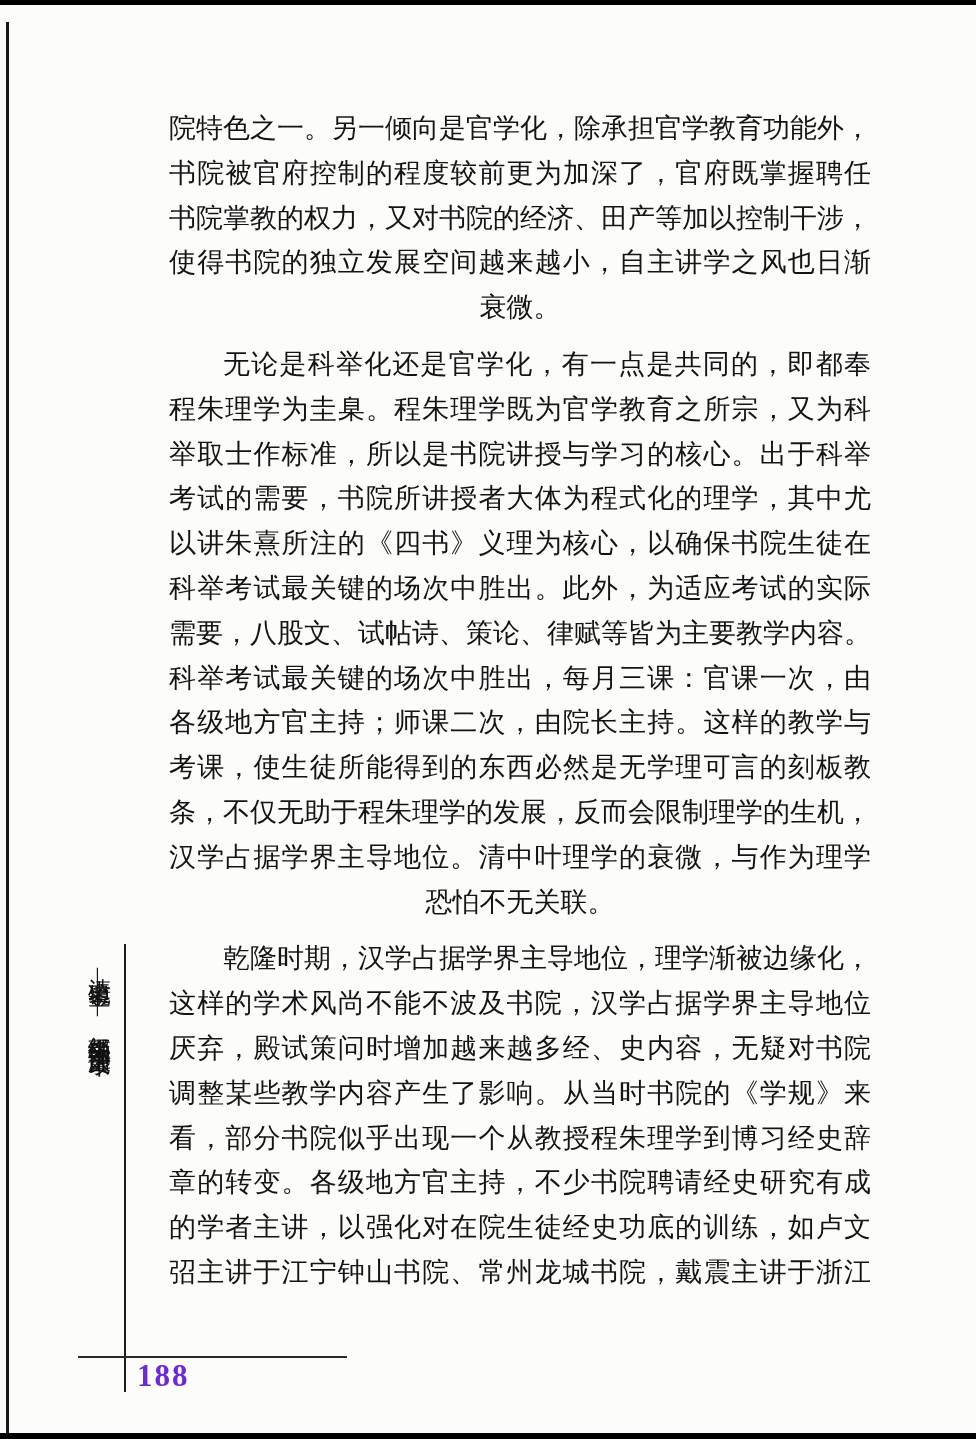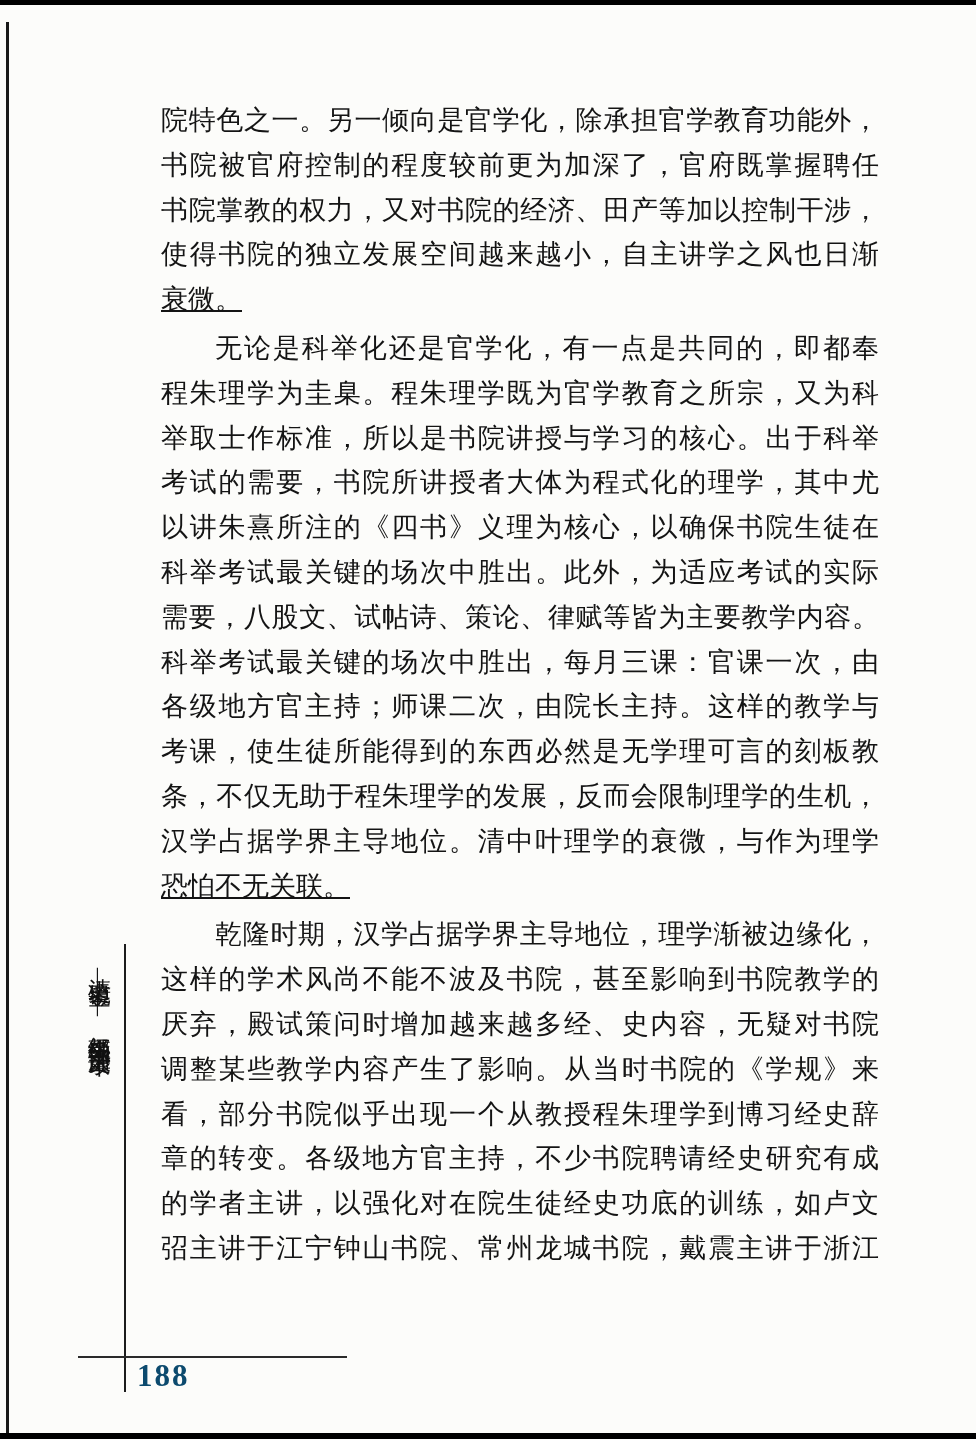--- a/index.html
+++ b/index.html
@@ -20,29 +20,29 @@
   .text-block {
     position: absolute;
     left: 157px;
     top: 94px;
     width: 726px;
     color: #141414;
     font-size: 27px;
     line-height: 44.8px;
     letter-spacing: 0;
   }
-  .para { margin: 4px; padding: 0; }
+  .para { margin: 12px; padding: 0; }
   .ln {
     height: 44.8px;
     overflow: hidden;
     text-align: justify;
     text-align-last: justify;
   }
   .ln.ind { text-indent: 2em; }
-  .ln.end { text-align: left; text-align-last: auto; text-decoration: underline; }
+  .ln.end { text-align: center; text-align-last: auto; }
 
   
   .sidebar {
     position: absolute;
     left: 84px;
     top: 960px;
     height: 400px;
     writing-mode: vertical-rl;
     text-orientation: mixed;
     font-size: 23px;
@@ -67,21 +67,21 @@
     width: 269px;
     height: 2px;
     background: #2a2a2a;
   }
   .page-num {
     position: absolute;
     left: 137px;
     top: 1358px;
     font-size: 31px;
     font-weight: bold;
-    color: #0c4a6e;
+    color: #6d28d9;
     letter-spacing: 2px;
   }
 </style>
 </head>
 <body>
 
 <div class="page">
 
   <div class="edge-top"></div>
   <div class="edge-left"></div>
@@ -111,21 +111,21 @@
       <div class="ln">科举考试最关键的场次中胜出，每月三课：官课一次，由</div>
       <div class="ln">各级地方官主持；师课二次，由院长主持。这样的教学与</div>
       <div class="ln">考课，使生徒所能得到的东西必然是无学理可言的刻板教</div>
       <div class="ln">条，不仅无助于程朱理学的发展，反而会限制理学的生机，</div>
       <div class="ln">汉学占据学界主导地位。清中叶理学的衰微，与作为理学</div>
       <div class="ln end">恐怕不无关联。</div>
     </div>
 
     <div class="para">
       <div class="ln ind">乾隆时期，汉学占据学界主导地位，理学渐被边缘化，</div>
-      <div class="ln">这样的学术风尚不能不波及书院，甚至影响到书院教学的</div>
+      <div class="ln">这样的学术风尚不能不波及书院，汉学占据学界主导地位</div>
       <div class="ln">厌弃，殿试策问时增加越来越多经、史内容，无疑对书院</div>
       <div class="ln">调整某些教学内容产生了影响。从当时书院的《学规》来</div>
       <div class="ln">看，部分书院似乎出现一个从教授程朱理学到博习经史辞</div>
       <div class="ln">章的转变。各级地方官主持，不少书院聘请经史研究有成</div>
       <div class="ln">的学者主讲，以强化对在院生徒经史功底的训练，如卢文</div>
       <div class="ln">弨主讲于江宁钟山书院、常州龙城书院，戴震主讲于浙江</div>
     </div>
 
   </div>
 

